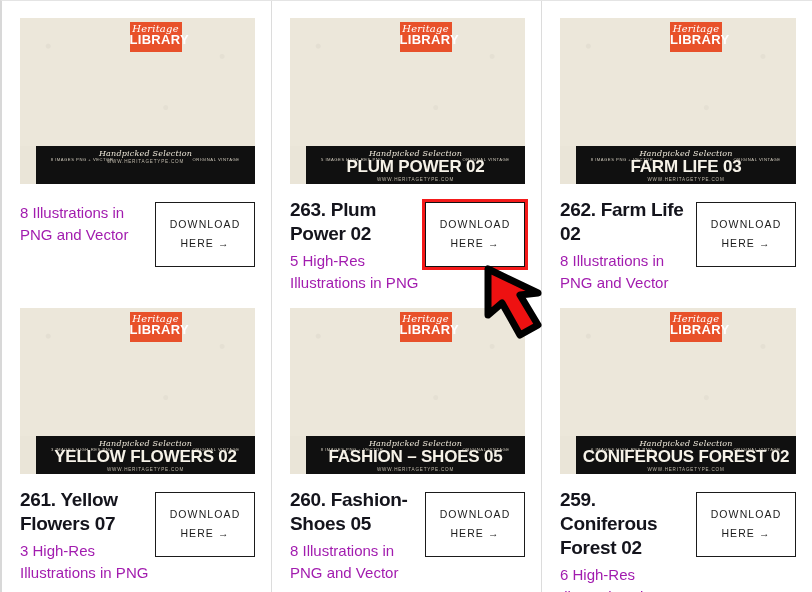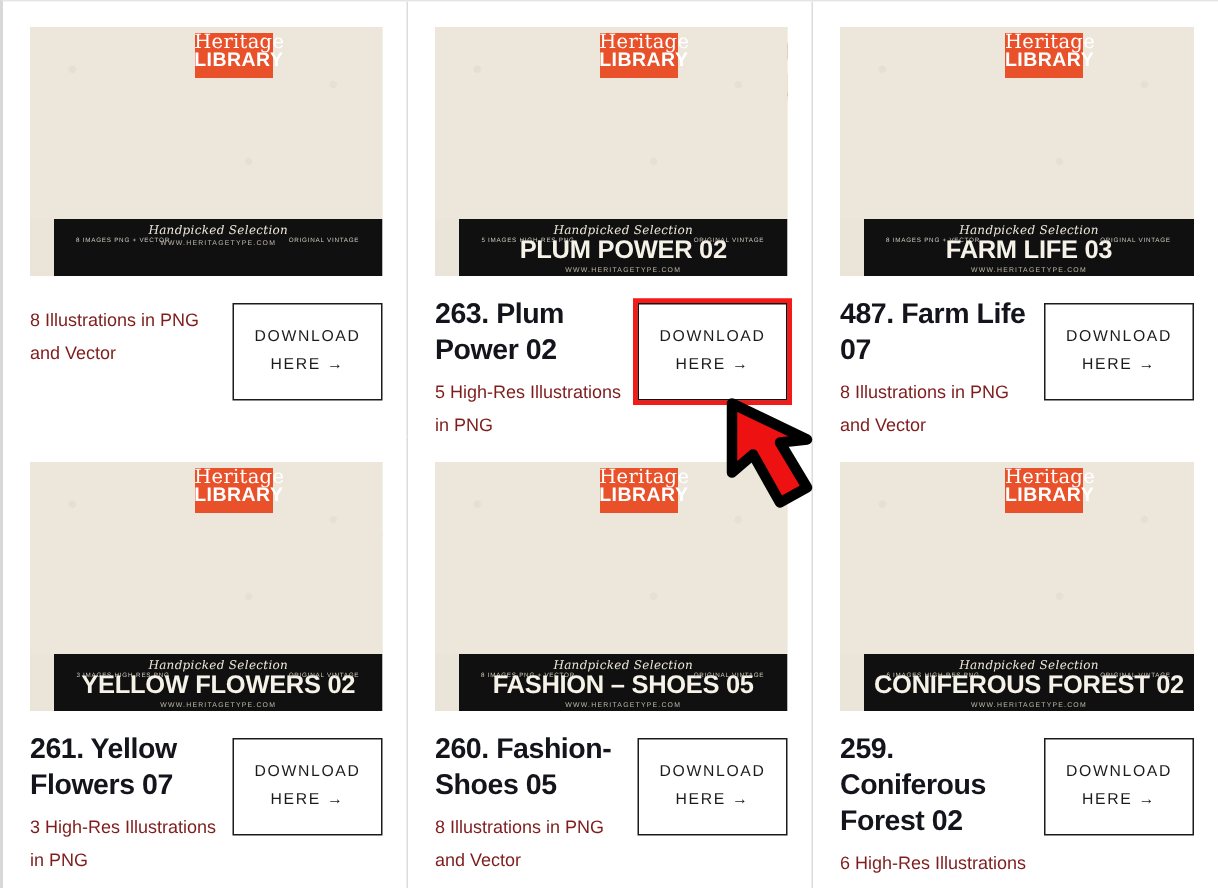--- a/index.html
+++ b/index.html
@@ -67,21 +67,22 @@
     background: #e8512a;
     color: #fff;
     text-align: center;
     z-index: 6;
     padding-top: 2px;
     box-sizing: border-box;
   }
   .logo-badge .scr {
     display: block;
     font-family: "DejaVu Serif", serif;
-    font-size: 13px;
+    font-style: italic;
+    font-size: 10px;
     line-height: 9px;
     letter-spacing: .2px;
   }
   .logo-badge .lib {
     display: block;
     font-weight: bold;
     font-size: 13px;
     line-height: 14px;
     letter-spacing: .3px;
   }
@@ -146,23 +147,23 @@
   .meta { width: 142px; }
   .title {
     font-size: 19px;
     line-height: 24px;
     font-weight: bold;
     color: #14141c;
     letter-spacing: -.3px;
     margin: 0;
   }
   .desc {
-    font-size: 12px;
+    font-size: 15px;
     line-height: 22px;
-    color: #7f1d1d;
+    color: #a21caf;
     margin: 4px 0 0 0;
   }
   .dl-btn {
     box-sizing: border-box;
     width: 100px;
     padding: 12px 2px 13px;
     border: 1px solid #1b1b1b;
     text-align: center;
     font-size: 10.5px;
     line-height: 19px;
@@ -391,21 +392,21 @@
           <div class="center">
             <div class="hp">Handpicked Selection</div>
             <div class="name">FARM LIFE 03</div>
             <div class="url">WWW.HERITAGETYPE.COM</div>
           </div>
           <div class="right">ORIGINAL VINTAGE</div>
         </div>
       </div>
       <div class="body">
         <div class="meta">
-          <h3 class="title">487. Farm Life 07</h3>
+          <h3 class="title">262. Farm Life 02</h3>
           <p class="desc">8 Illustrations in PNG and Vector</p>
         </div>
         <div class="dl-btn">
           <div>DOWNLOAD</div>
           <div>HERE →</div>
         </div>
       </div>
     </div>
 
     <div class="card">

